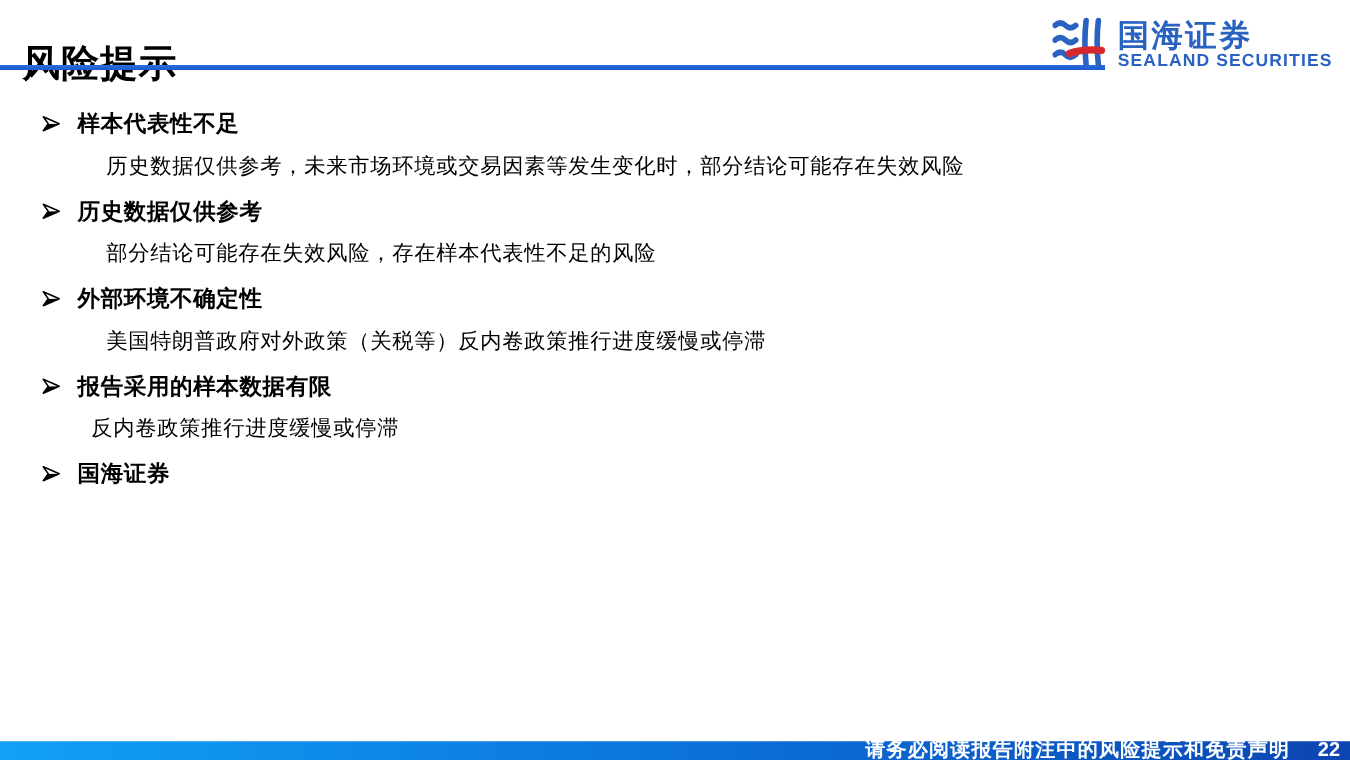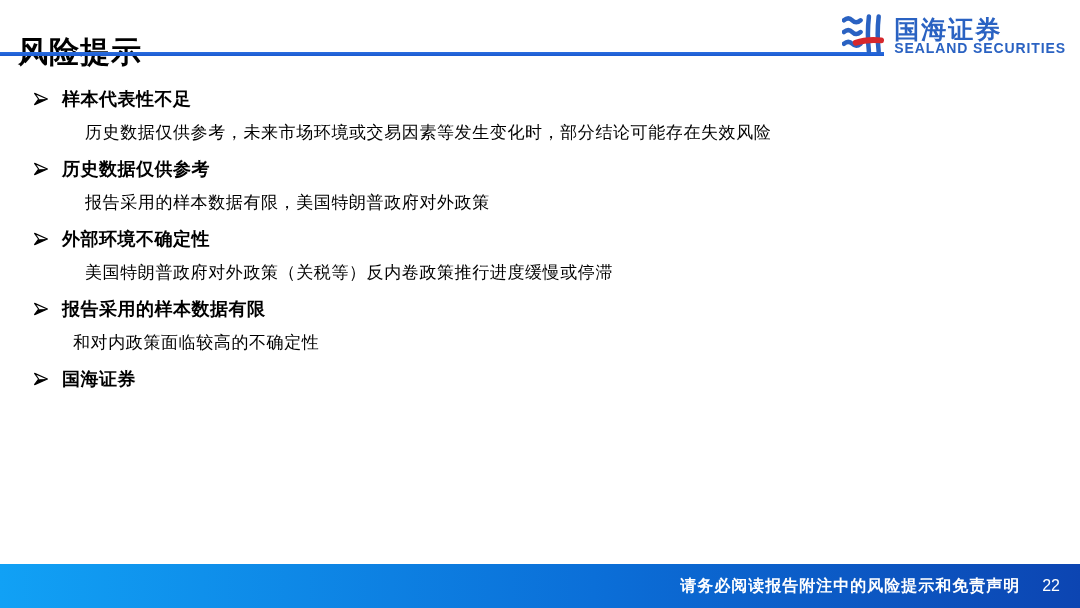--- a/index.html
+++ b/index.html
@@ -53,31 +53,31 @@
     margin: 0 0 14px 0; line-height: 22px;
     letter-spacing: 0.6px;
   }
   .indent-wide   { padding-left: 52px; }
   .indent-narrow { padding-left: 40px; }
   .indent-mid    { padding-left: 44px; }
 
   
   .footer {
     position: absolute; left: 0; right: 0; bottom: 0;
-    height: 44px;
+    height: 15px;
     background: linear-gradient(90deg, #11a1f5 0%, #0b6fd8 55%, #0c45b2 100%);
     display: flex; align-items: center; justify-content: flex-end;
     color: #ffffff;
   }
   .footer-disclaimer {
     font-size: 16px; font-weight: bold; letter-spacing: 1px;
   }
   .footer-page {
-    font-size: 16px; font-weight: normal;
-    margin-left: 22px; margin-right: 20px;
+    font-size: 16px; font-weight: bold;
+    margin-left: 22px; margin-right: 8px;
   }
 </style>
 </head>
 <body>
 
 <div class="header">
   <div class="slide-title">风险提示</div>
   <div class="title-rule"></div>
 
   <div class="logo">
@@ -111,39 +111,39 @@
   </div>
   <p class="bullet-detail indent-wide">历史数据仅供参考，未来市场环境或交易因素等发生变化时，部分结论可能存在失效风险</p>
 
   <div class="bullet-heading">
     <svg class="bullet-arrow" viewBox="0 0 20 20" aria-hidden="true">
       <path d="M2 3 L18 10 L2 17 L7 10 Z" fill="#ffffff" stroke="#000" stroke-width="1.5" stroke-linejoin="round"></path>
       <path d="M2 17 L18 10 L7 10.3 Z" fill="#000"></path>
     </svg>
     <span>历史数据仅供参考</span>
   </div>
-  <p class="bullet-detail indent-wide">报告采用的样本数据有限，美国特朗普政府对外政策</p>
+  <p class="bullet-detail indent-wide">部分结论可能存在失效风险，存在样本代表性不足的风险</p>
 
   <div class="bullet-heading">
     <svg class="bullet-arrow" viewBox="0 0 20 20" aria-hidden="true">
       <path d="M2 3 L18 10 L2 17 L7 10 Z" fill="#ffffff" stroke="#000" stroke-width="1.5" stroke-linejoin="round"></path>
       <path d="M2 17 L18 10 L7 10.3 Z" fill="#000"></path>
     </svg>
     <span>外部环境不确定性</span>
   </div>
   <p class="bullet-detail indent-wide">美国特朗普政府对外政策（关税等）反内卷政策推行进度缓慢或停滞</p>
 
   <div class="bullet-heading">
     <svg class="bullet-arrow" viewBox="0 0 20 20" aria-hidden="true">
       <path d="M2 3 L18 10 L2 17 L7 10 Z" fill="#ffffff" stroke="#000" stroke-width="1.5" stroke-linejoin="round"></path>
       <path d="M2 17 L18 10 L7 10.3 Z" fill="#000"></path>
     </svg>
     <span>报告采用的样本数据有限</span>
   </div>
-  <p class="bullet-detail indent-narrow">和对内政策面临较高的不确定性</p>
+  <p class="bullet-detail indent-narrow">反内卷政策推行进度缓慢或停滞</p>
 
   <div class="bullet-heading">
     <svg class="bullet-arrow" viewBox="0 0 20 20" aria-hidden="true">
       <path d="M2 3 L18 10 L2 17 L7 10 Z" fill="#ffffff" stroke="#000" stroke-width="1.5" stroke-linejoin="round"></path>
       <path d="M2 17 L18 10 L7 10.3 Z" fill="#000"></path>
     </svg>
     <span>国海证券</span>
   </div>
 
 </div>

